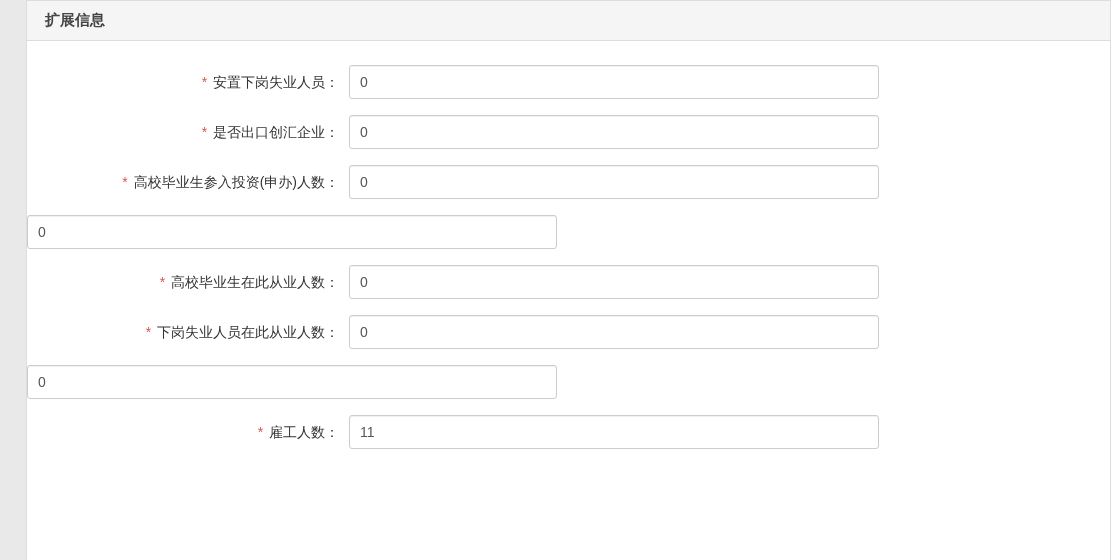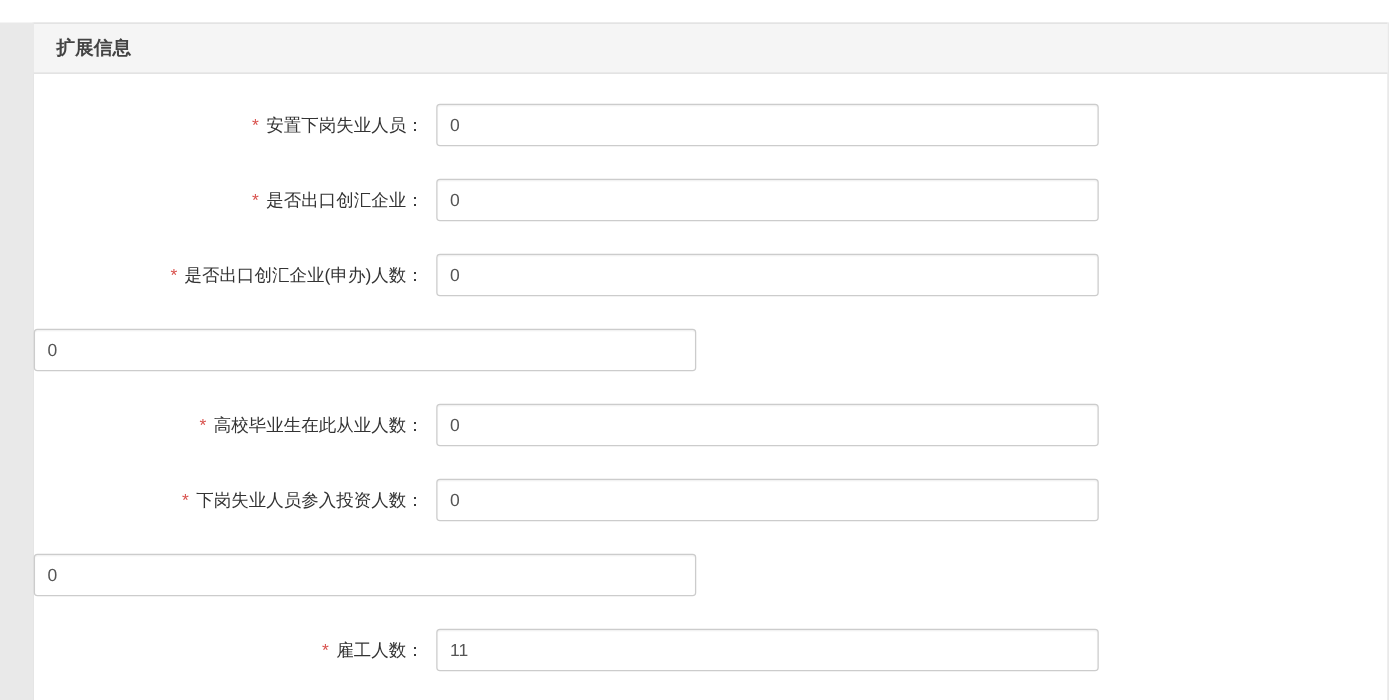--- a/index.html
+++ b/index.html
@@ -30,29 +30,28 @@
       border-right: 1px solid #ddd;
     }
     .section-header {
       background: #f5f5f5;
       border-top: 1px solid #ddd;
       border-bottom: 1px solid #ddd;
       padding: 10px 18px;
       font-size: 15px;
       font-weight: bold;
       color: #444;
-      margin-top: 18px;
     }
     .form-body {
       padding: 24px 0 10px 0;
     }
     .form-row {
       display: flex;
       align-items: center;
-      margin-bottom: 26px;
+      margin-bottom: 16px;
       min-height: 34px;
     }
     .form-label {
       width: 322px;
       text-align: right;
       padding-right: 10px;
       color: #333;
       font-size: 14px;
       line-height: 1.5;
     }
@@ -121,21 +120,21 @@
           <span>是否出口创汇企业：</span>
         </div>
         <div class="form-control-wrap">
           <input type="text" class="form-input" value="0" style="">
         </div>
       </div>
 
       <div class="form-row">
         <div class="form-label">
           <span class="required-star">*</span>
-          <span>是否出口创汇企业(申办)人数：</span>
+          <span>高校毕业生参入投资(申办)人数：</span>
         </div>
         <div class="form-control-wrap">
           <input type="text" class="form-input" value="0" style="">
         </div>
       </div>
 
 
       <div class="form-row">
         <div class="form-control-wrap">
           <input type="text" class="form-input" value="0" style="">
@@ -148,21 +147,21 @@
           <span>高校毕业生在此从业人数：</span>
         </div>
         <div class="form-control-wrap">
           <input type="text" class="form-input" value="0" style="">
         </div>
       </div>
 
       <div class="form-row">
         <div class="form-label">
           <span class="required-star">*</span>
-          <span>下岗失业人员参入投资人数：</span>
+          <span>下岗失业人员在此从业人数：</span>
         </div>
         <div class="form-control-wrap">
           <input type="text" class="form-input" value="0" style="">
         </div>
       </div>
 
       <div class="form-row">
         <div class="form-control-wrap">
           <input type="text" class="form-input" value="0" style="">
         </div>

